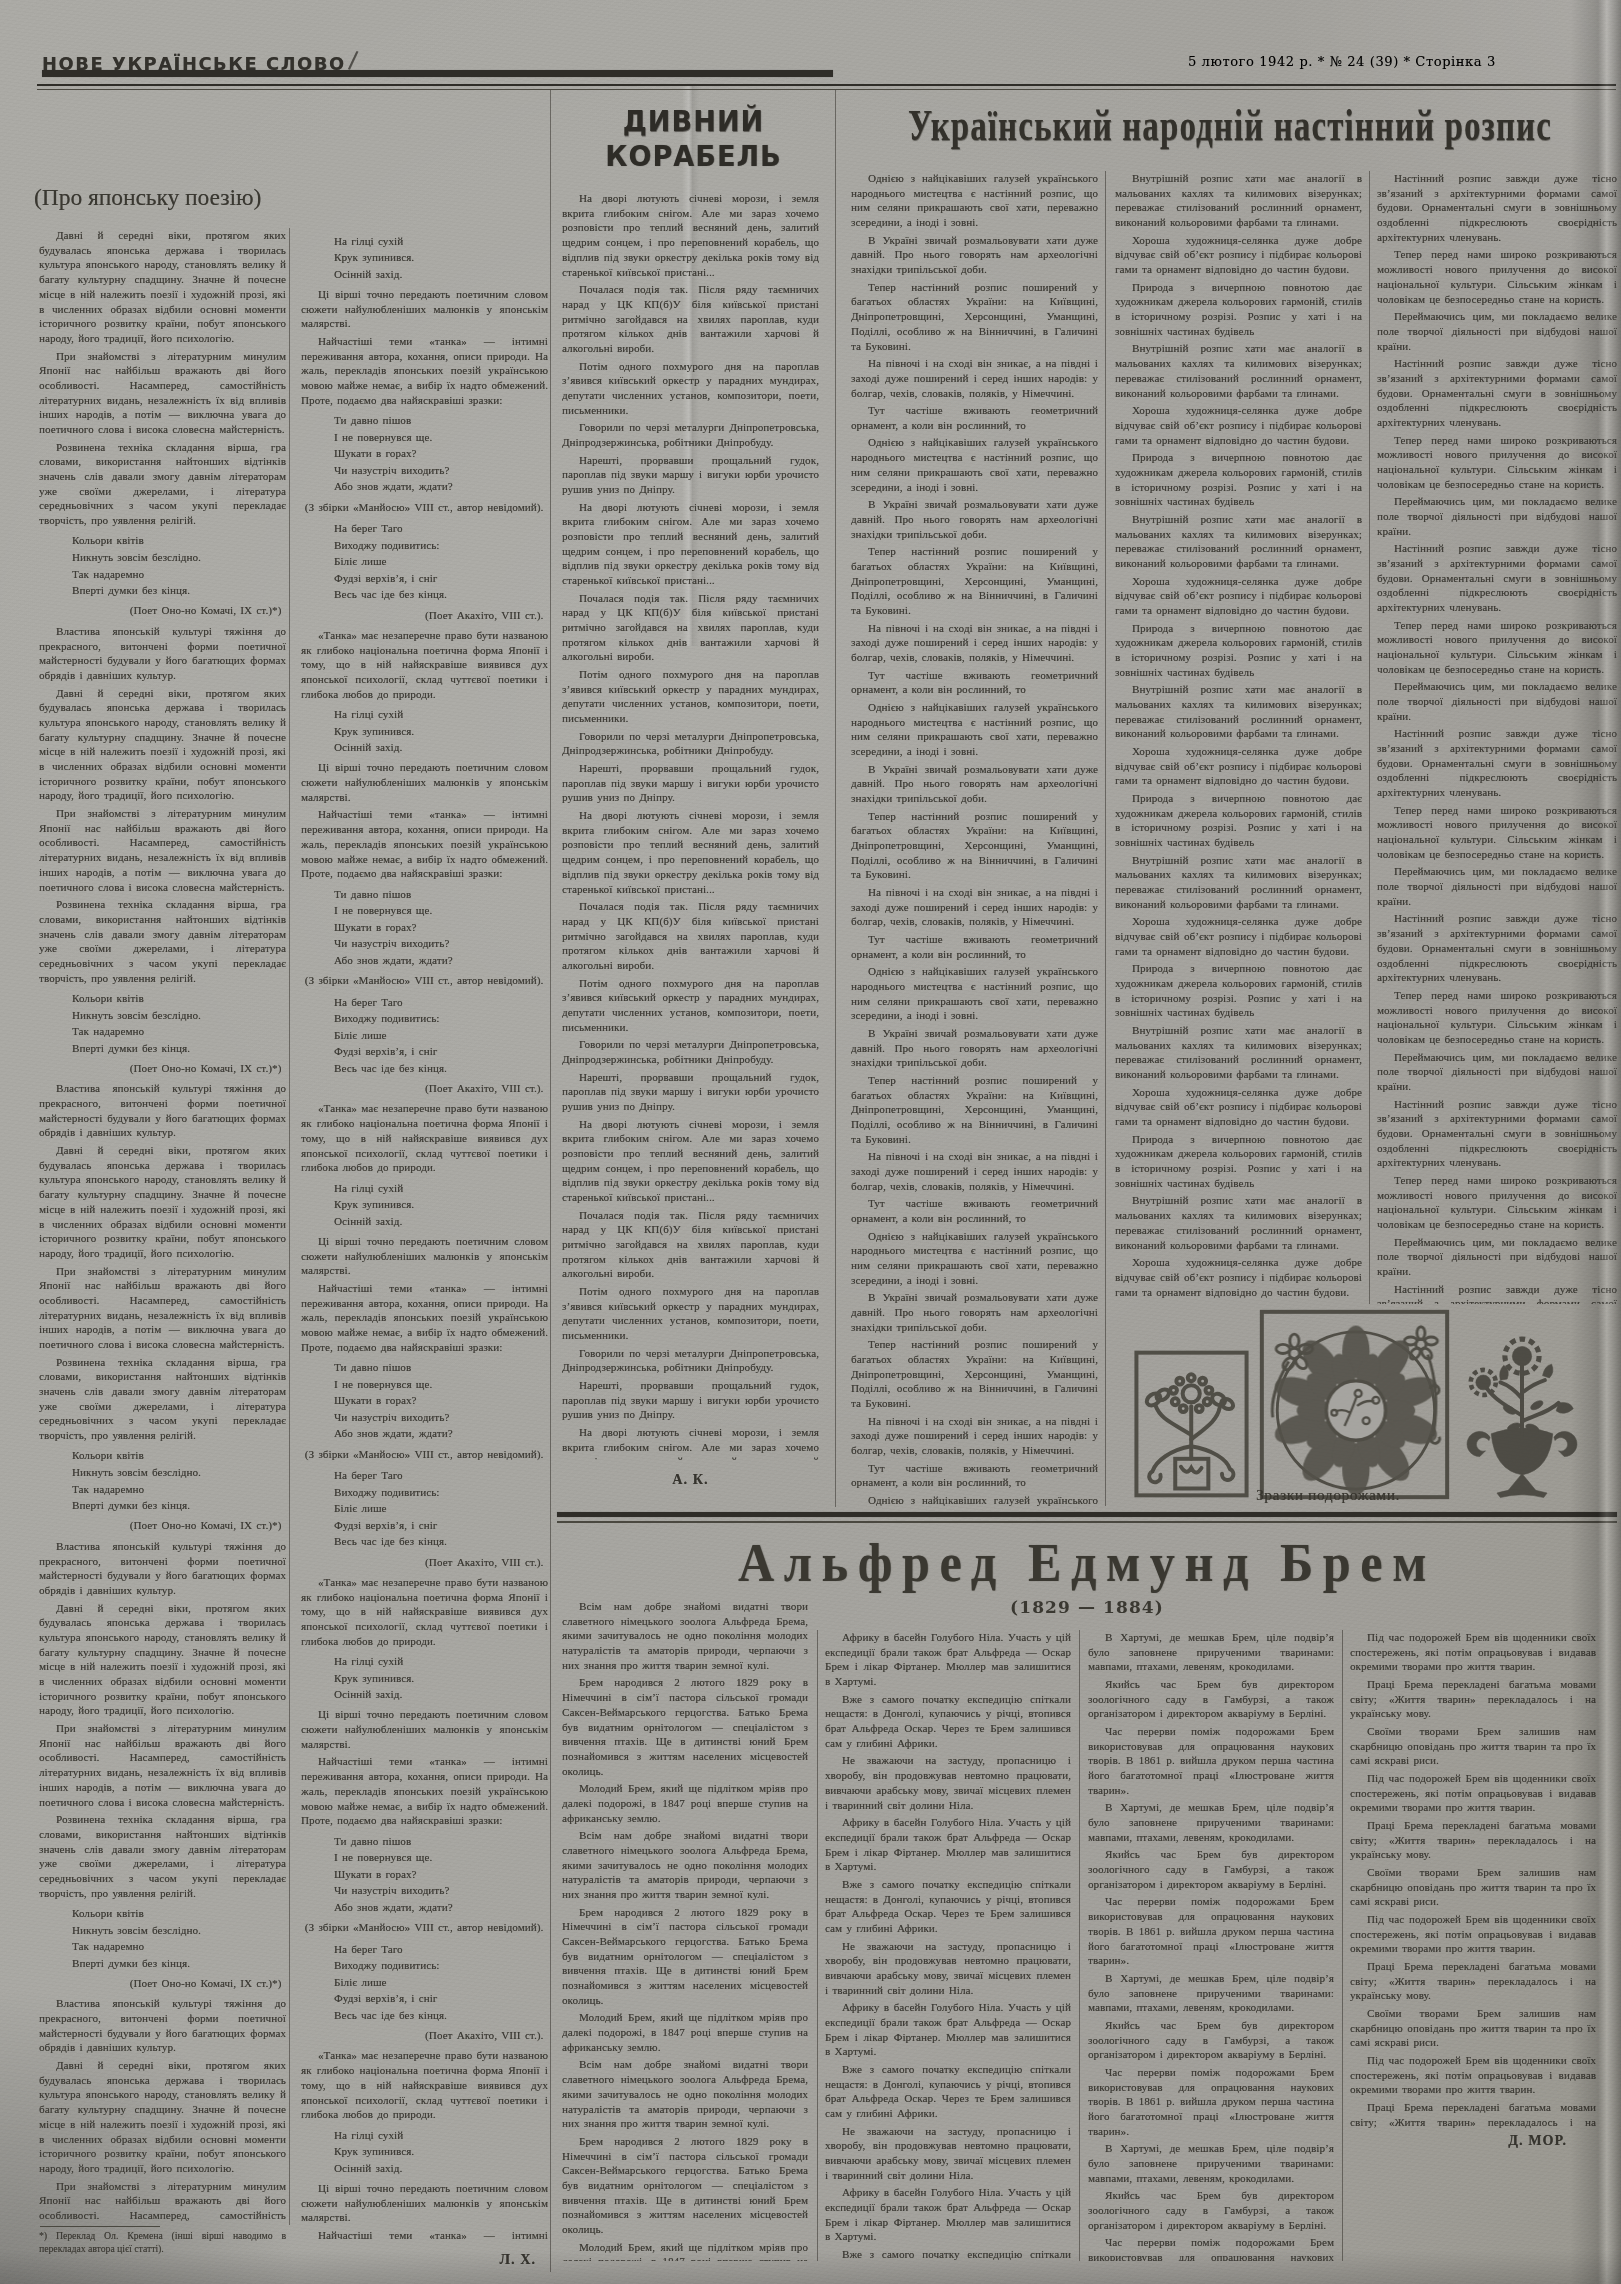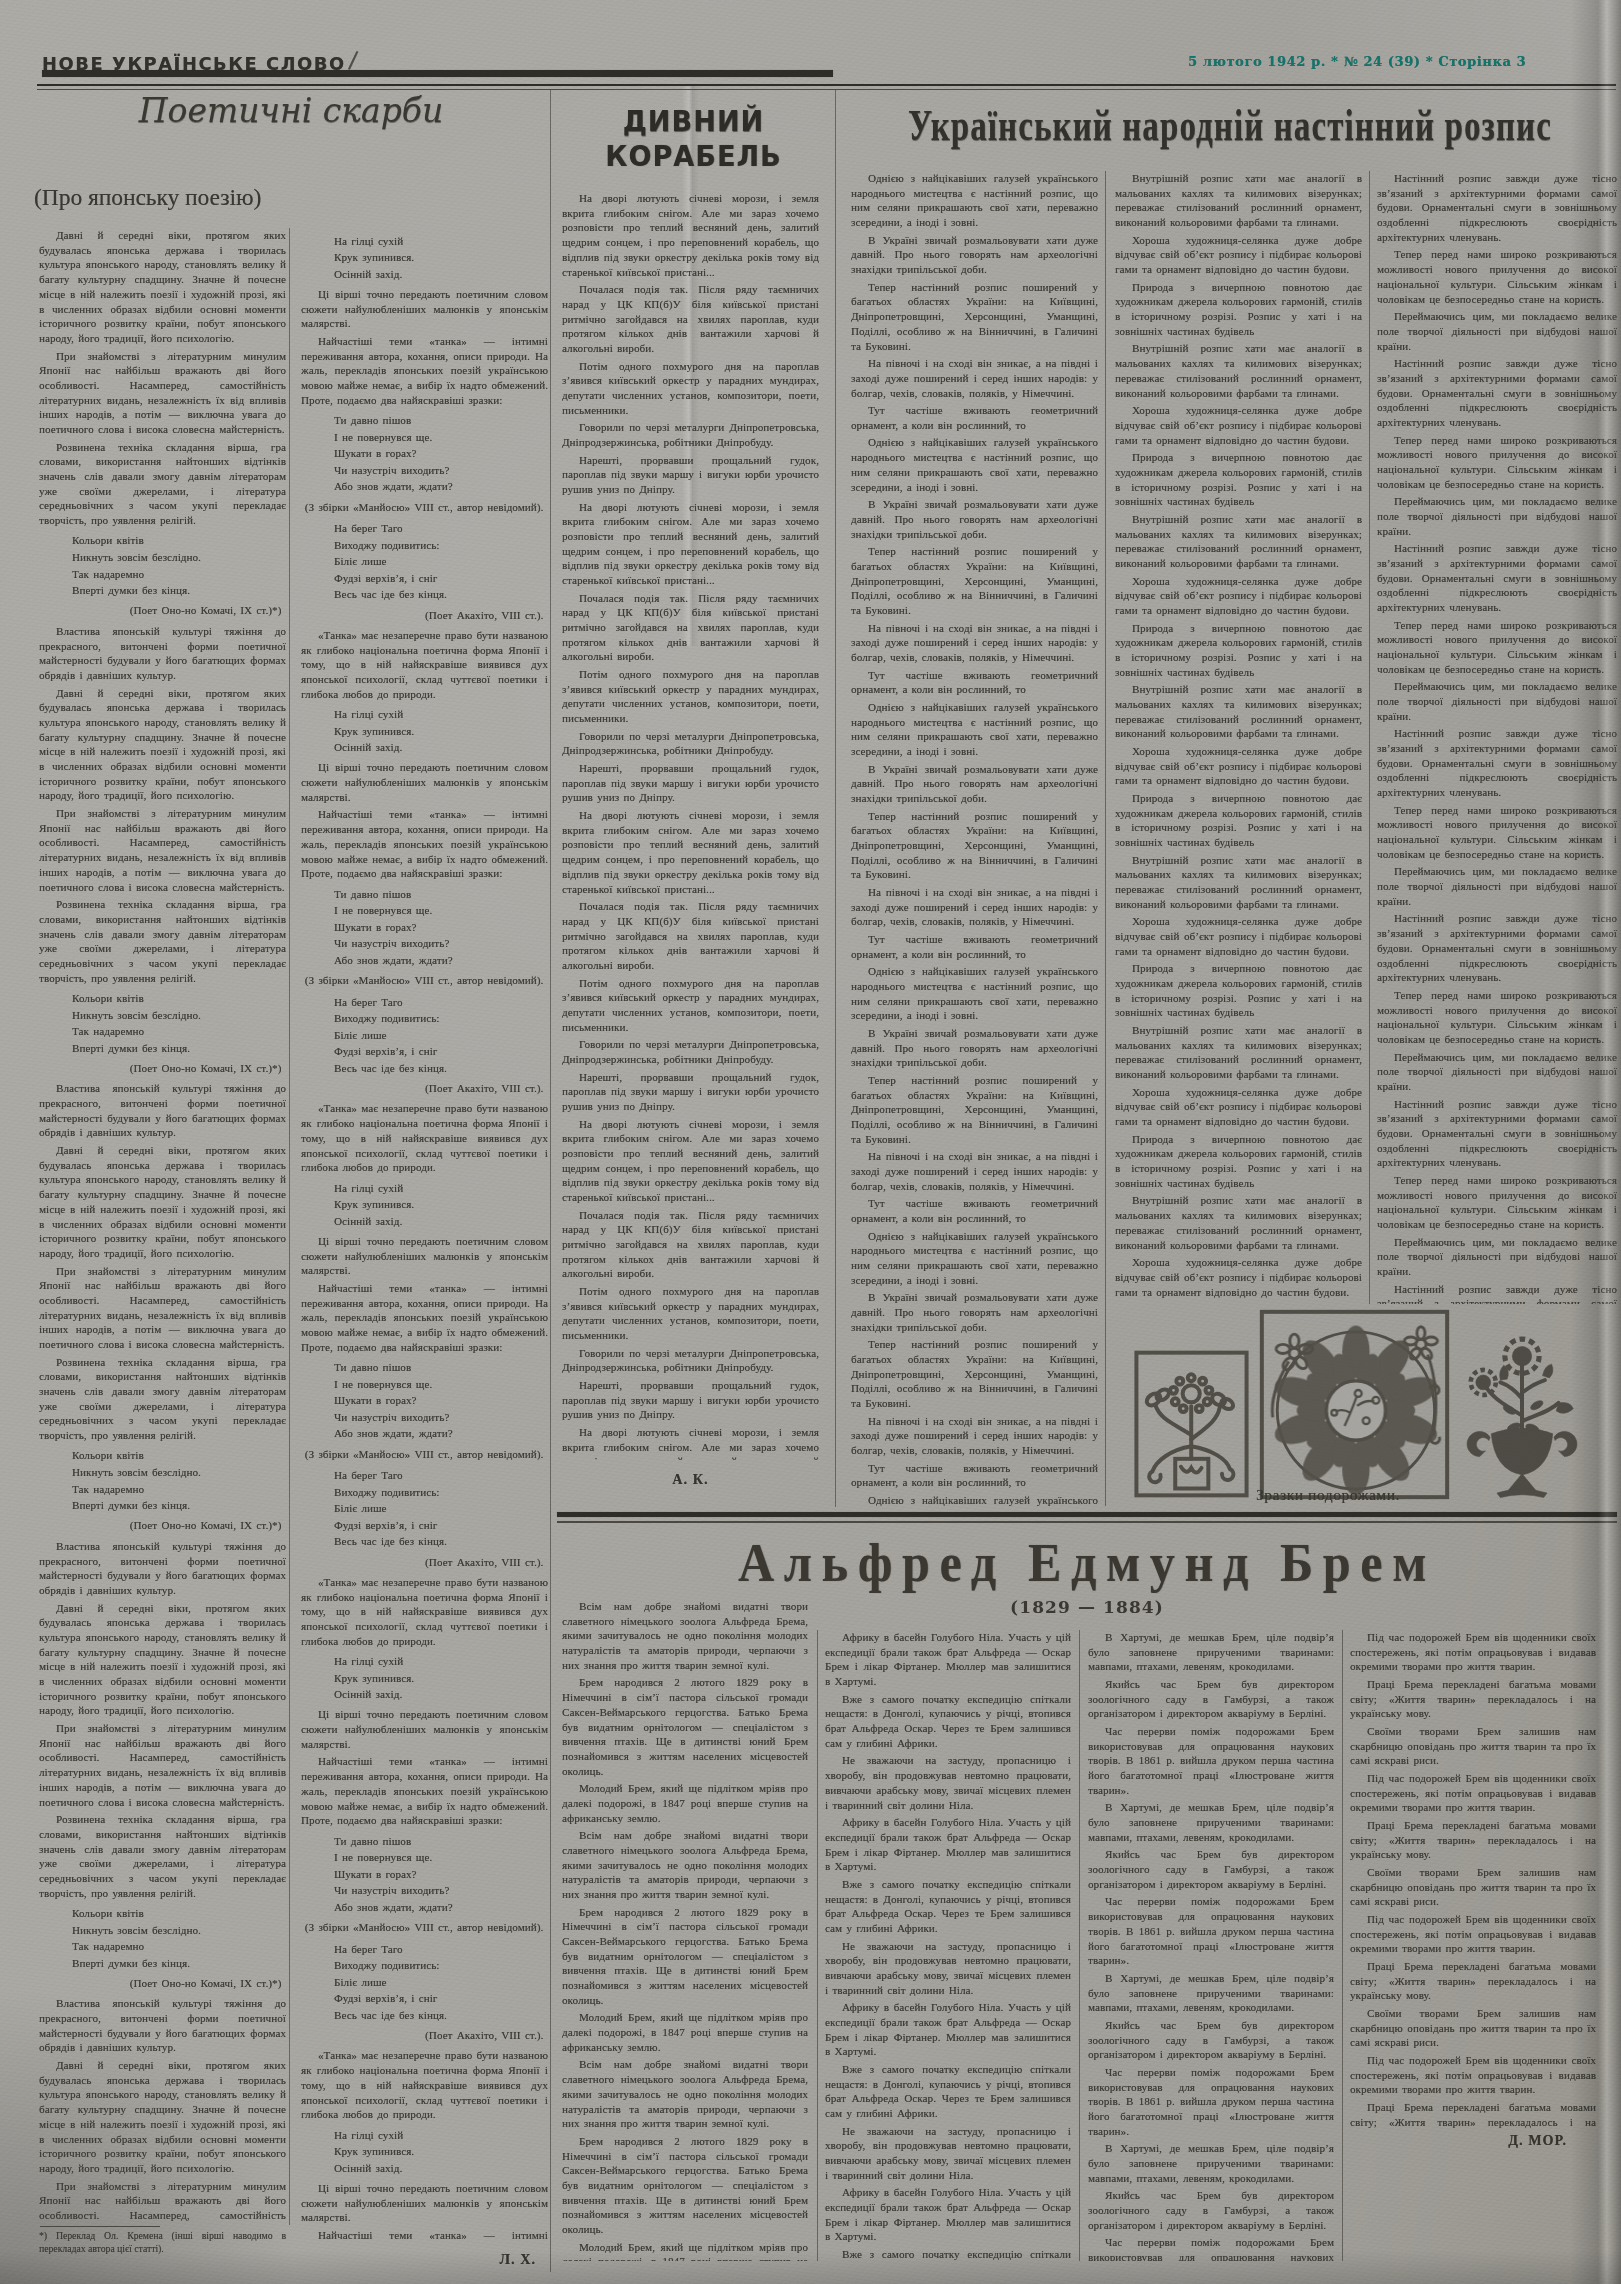--- a/index.html
+++ b/index.html
@@ -22,21 +22,21 @@
   .edge-bottom{position:absolute;left:0;bottom:0;width:1621px;height:34px;pointer-events:none;
     background:linear-gradient(180deg,transparent,rgba(0,0,0,.14));}
   .crease{position:absolute;top:86px;left:682px;width:17px;height:560px;pointer-events:none;
     background:linear-gradient(90deg,transparent,rgba(255,255,255,.20) 40%,rgba(0,0,0,.07) 62%,transparent);}
   .ink{filter:blur(0.2px)}
   .masthead{position:absolute;left:42px;top:49px;font-family:"DejaVu Sans",sans-serif;
     font-weight:bold;font-size:17.7px;letter-spacing:1.7px;color:#33312c;
     text-shadow:0.3px 0.3px 0.6px rgba(40,38,33,.6)}
   .masthead .mark{display:inline-block;transform:rotate(8deg) translateY(-2.3px);font-size:23px;font-weight:normal;opacity:.75;margin-left:3.4px}
   .dateline{position:absolute;left:1188px;top:54px;width:423px;font-family:"DejaVu Serif",serif;
-    font-weight:bold;font-size:13px;letter-spacing:0.6px;color:#0f766e;text-shadow:0.2px 0.3px 0.5px rgba(40,38,33,.5)}
+    font-weight:normal;font-size:13px;letter-spacing:0.6px;color:#000000;text-shadow:0.2px 0.3px 0.5px rgba(40,38,33,.5)}
   .hrule{position:absolute;background:#2f2d28;box-shadow:0 0 0.6px rgba(30,28,24,.8)}
   .hrule.light{background:#4a4840}
   .vrule{position:absolute;width:1.1px;background:rgba(52,50,44,.55)}
   .col{position:absolute;overflow:hidden;text-align:justify;font-size:11px;line-height:14.7px;
     word-spacing:1.4px;letter-spacing:0.1px;text-shadow:0.2px 0.2px 0.4px rgba(47,45,40,.55)}
   .col p{margin:0 0 2.9px;text-indent:17px}
   .poem{margin:4.6px 0 4.6px 33px;text-indent:0;line-height:16.6px}
   .attr{text-align:right;margin:0 4.6px 5.7px 0}
   .h-jap{position:absolute;left:34px;top:90px;width:514px;text-align:center;
     font-family:"DejaVu Serif",serif;font-style:italic;font-size:33px;line-height:42px;color:#3a3831;
@@ -72,21 +72,20 @@
 <div class="tex"></div>
 <div class="crease"></div>
 
 <div class="masthead ink"><span>НОВЕ УКРАЇНСЬКЕ СЛОВО</span><span class="mark">/</span></div>
 <div class="dateline ink">5 лютого 1942 р. * № 24 (39) * Сторінка 3</div>
 <div class="hrule" style="left:42px;top:70px;width:791px;height:7.4px"></div>
 <div class="hrule" style="left:37px;top:84px;width:1579px;height:1.7px"></div>
 <div class="hrule light" style="left:37px;top:89px;width:1579px;height:1.1px"></div>
 
 <div class="h-jap ink">
-  <div>Поетичні скарби</div>
 </div>
 <div class="h-jap-sub ink">(Про японську поезію)</div>
 
 <div class="col ink" style="left:39px;top:228px;width:247px;height:1994px">
     <p class="para">Давні й середні віки, протягом яких будувалась японська держава і творилась культура японського народу, становлять велику й багату культурну спадщину. Значне й почесне місце в ній належить поезії і художній прозі, які в численних образах відбили основні моменти історичного розвитку країни, побут японського народу, його традиції, його психологію.</p>
     <p class="para">При знайомстві з літературним минулим Японії нас найбільш вражають дві його особливості. Насамперед, самостійність літературних видань, незалежність їх від впливів інших народів, а потім — виключна увага до поетичного слова і висока словесна майстерність.</p>
     <p class="para">Розвинена техніка складання вірша, гра словами, використання найтонших відтінків значень слів давали змогу давнім літераторам уже своїми джерелами, і література середньовічних з часом укупі перекладає творчість, про уявлення релігій.</p>
     <div class="poem">
       <div>Кольори квітів</div>
       <div>Никнуть зовсім безслідно.</div>

